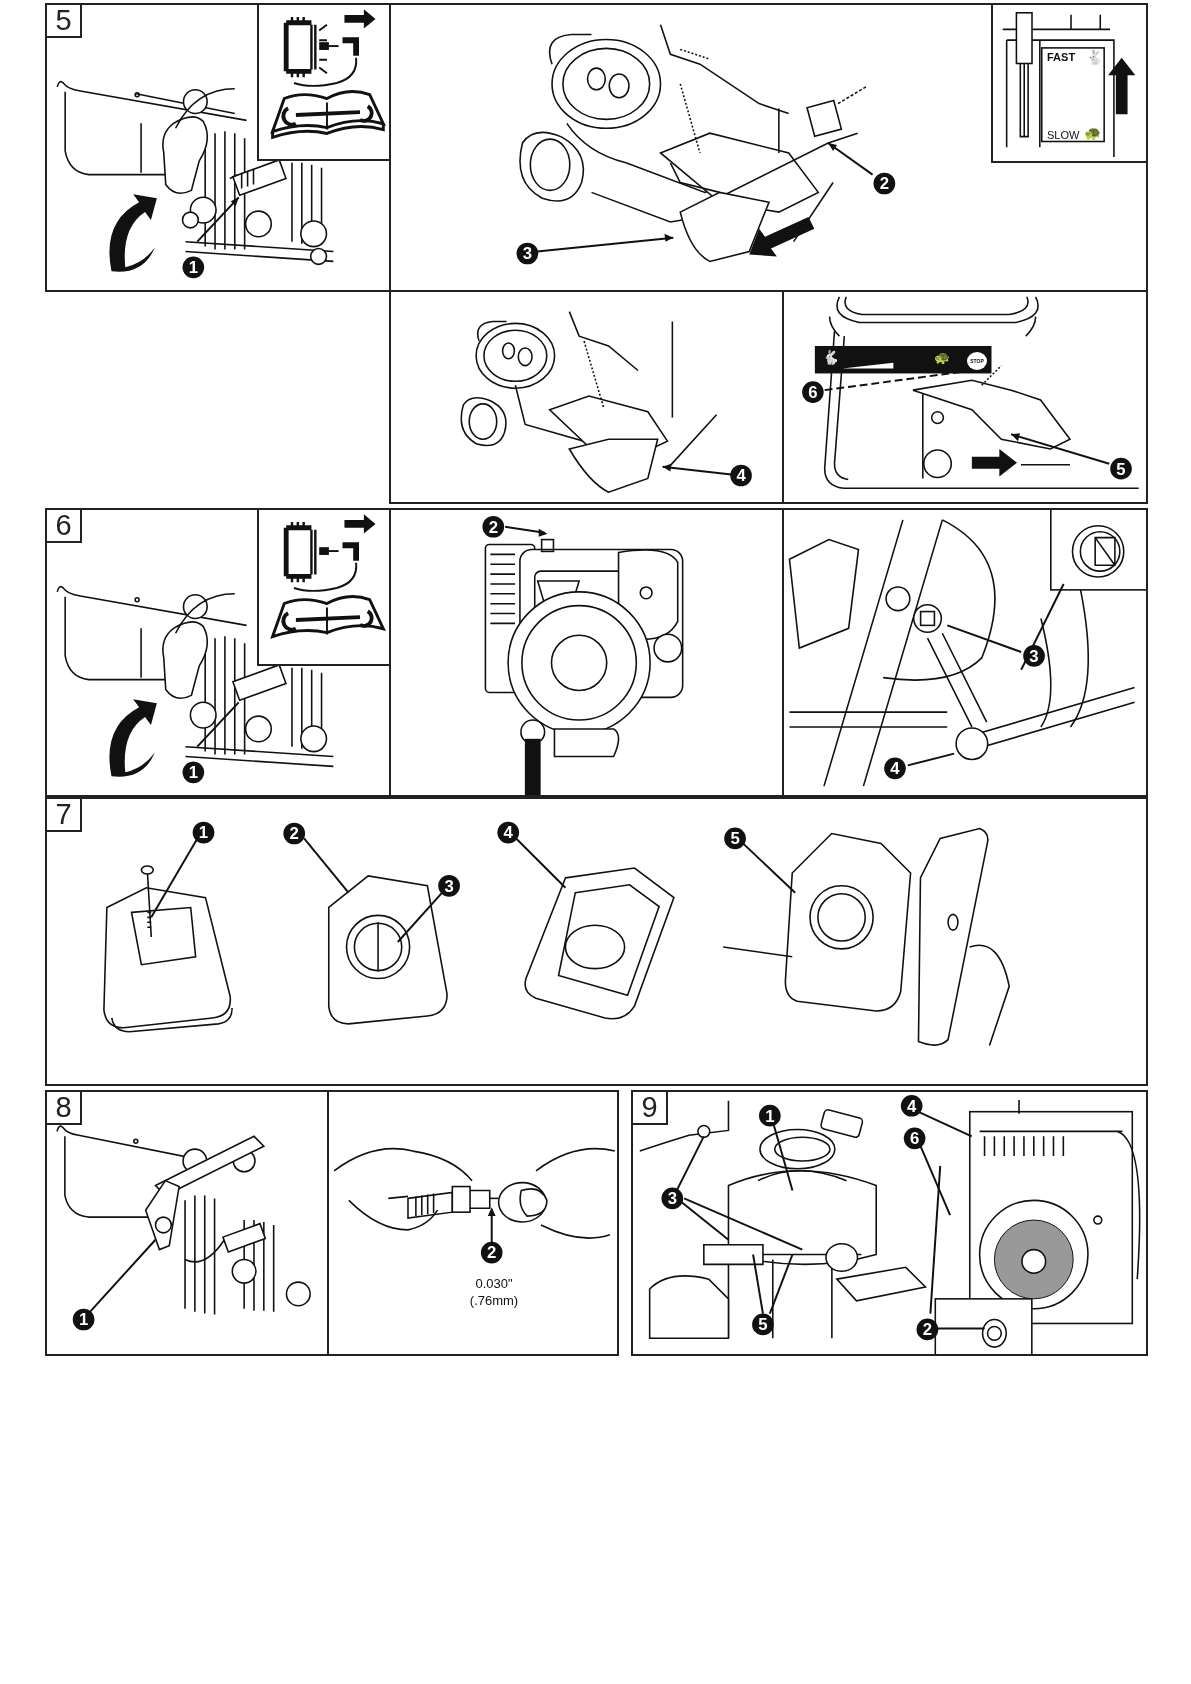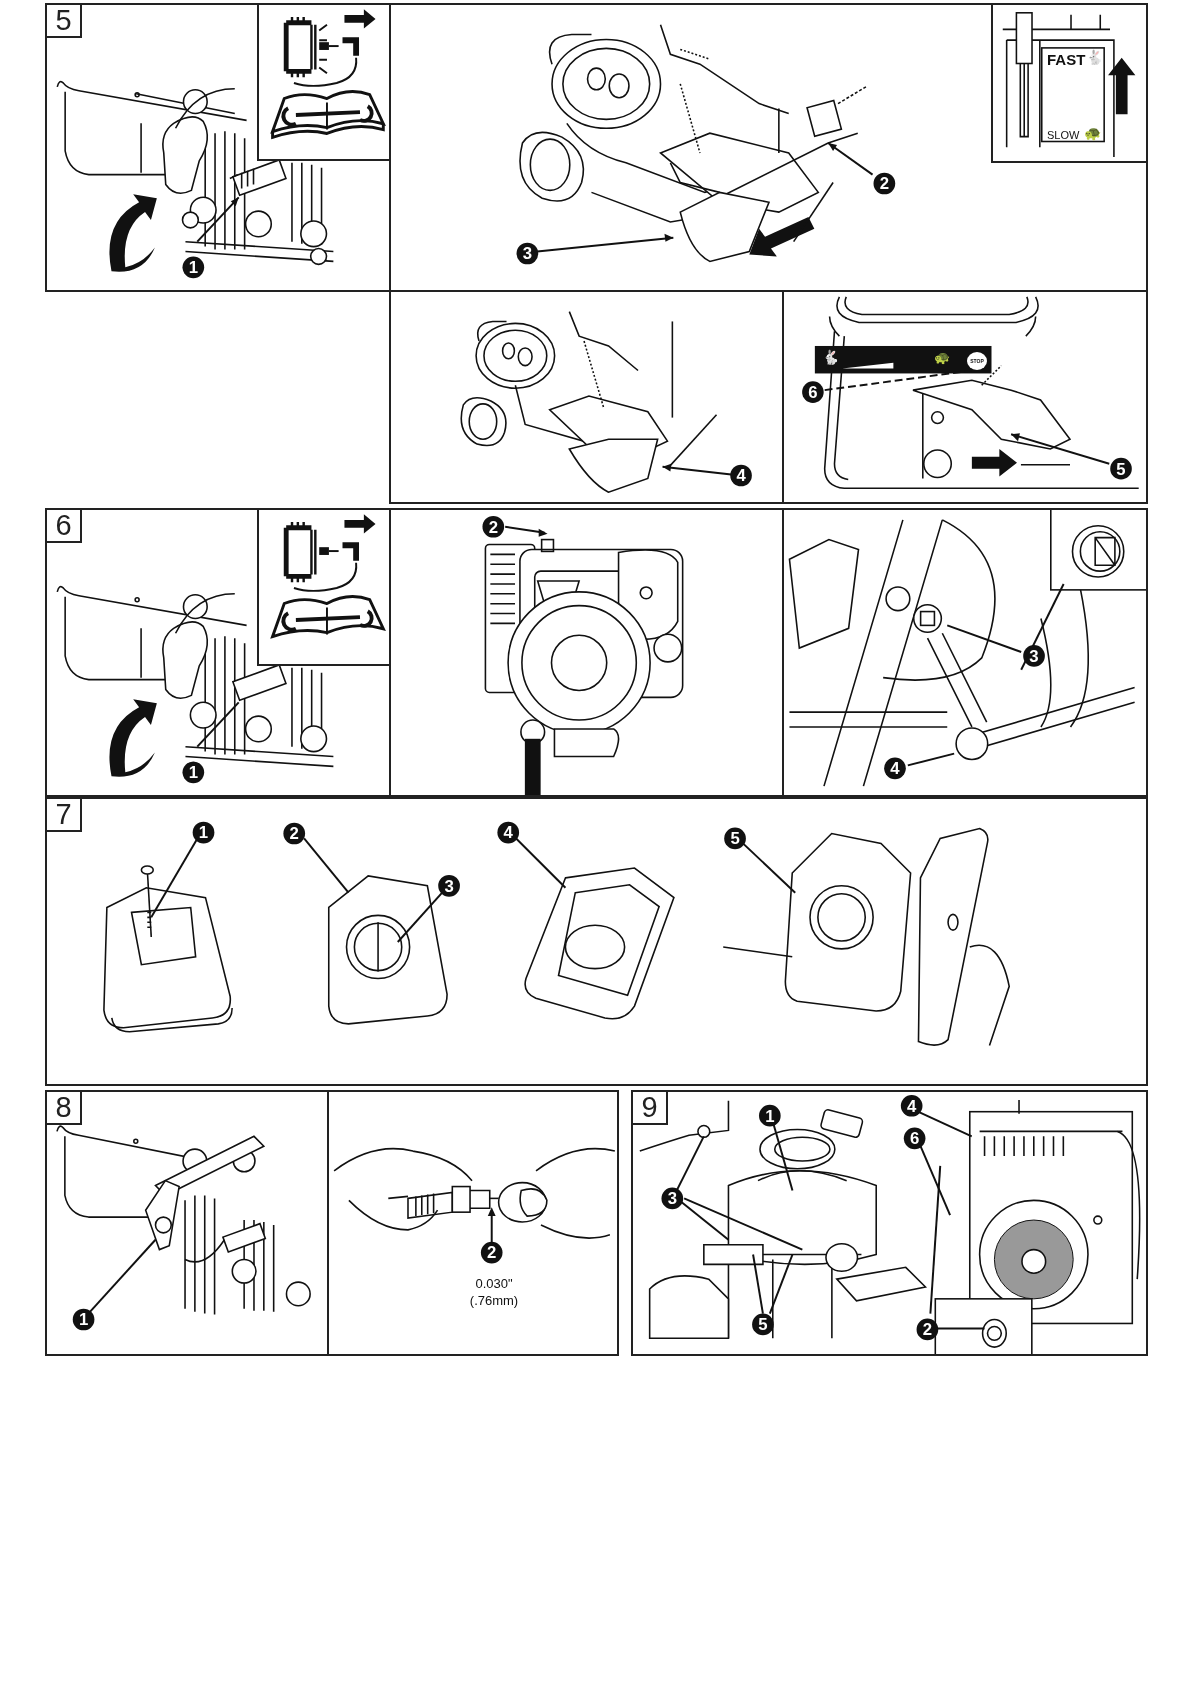--- a/index.html
+++ b/index.html
@@ -133,21 +133,21 @@
     </g>
   </svg>
   <div class="inset" style="left:600px;top:-2px;width:161px;height:160px;">
     <svg viewBox="0 0 161 160">
       <path class="ln" d="M14,36 l0,110 M48,36 l0,110 M14,36 l110,0 l0,120"></path>
       <path class="ln" d="M80,10 l0,15 M110,10 l0,15 M10,25 l110,0"></path>
       <rect class="lnf" x="24" y="8" width="16" height="52"></rect>
       <path class="ln" d="M28,60 l0,75 l8,0 l0,-75 M32,60 l0,75"></path>
       <rect class="lnf" x="50" y="44" width="64" height="96"></rect>
     </svg>
-    <span class="lbl" style="position:absolute;left:54px;top:46px;font-size:15px;font-weight:bold;">FAST</span>
+    <span class="lbl" style="position:absolute;left:54px;top:46px;font-size:11px;font-weight:bold;">FAST</span>
     <span style="position:absolute;left:93px;top:44px;font-size:14px;">🐇</span>
     <span class="lbl" style="position:absolute;left:54px;top:124px;font-size:11px;font-weight:normal;">SLOW</span>
     <span style="position:absolute;left:91px;top:120px;font-size:14px;">🐢</span>
     <svg viewBox="0 0 161 160">
       <path d="M126,112 l0,-40 l-8,0 l14,-18 l14,18 l-8,0 l0,40 z" fill="#111"></path>
     </svg>
   </div>
 </div>
 
 <div class="panel" style="left:389px;top:290px;width:395px;height:214px;">

